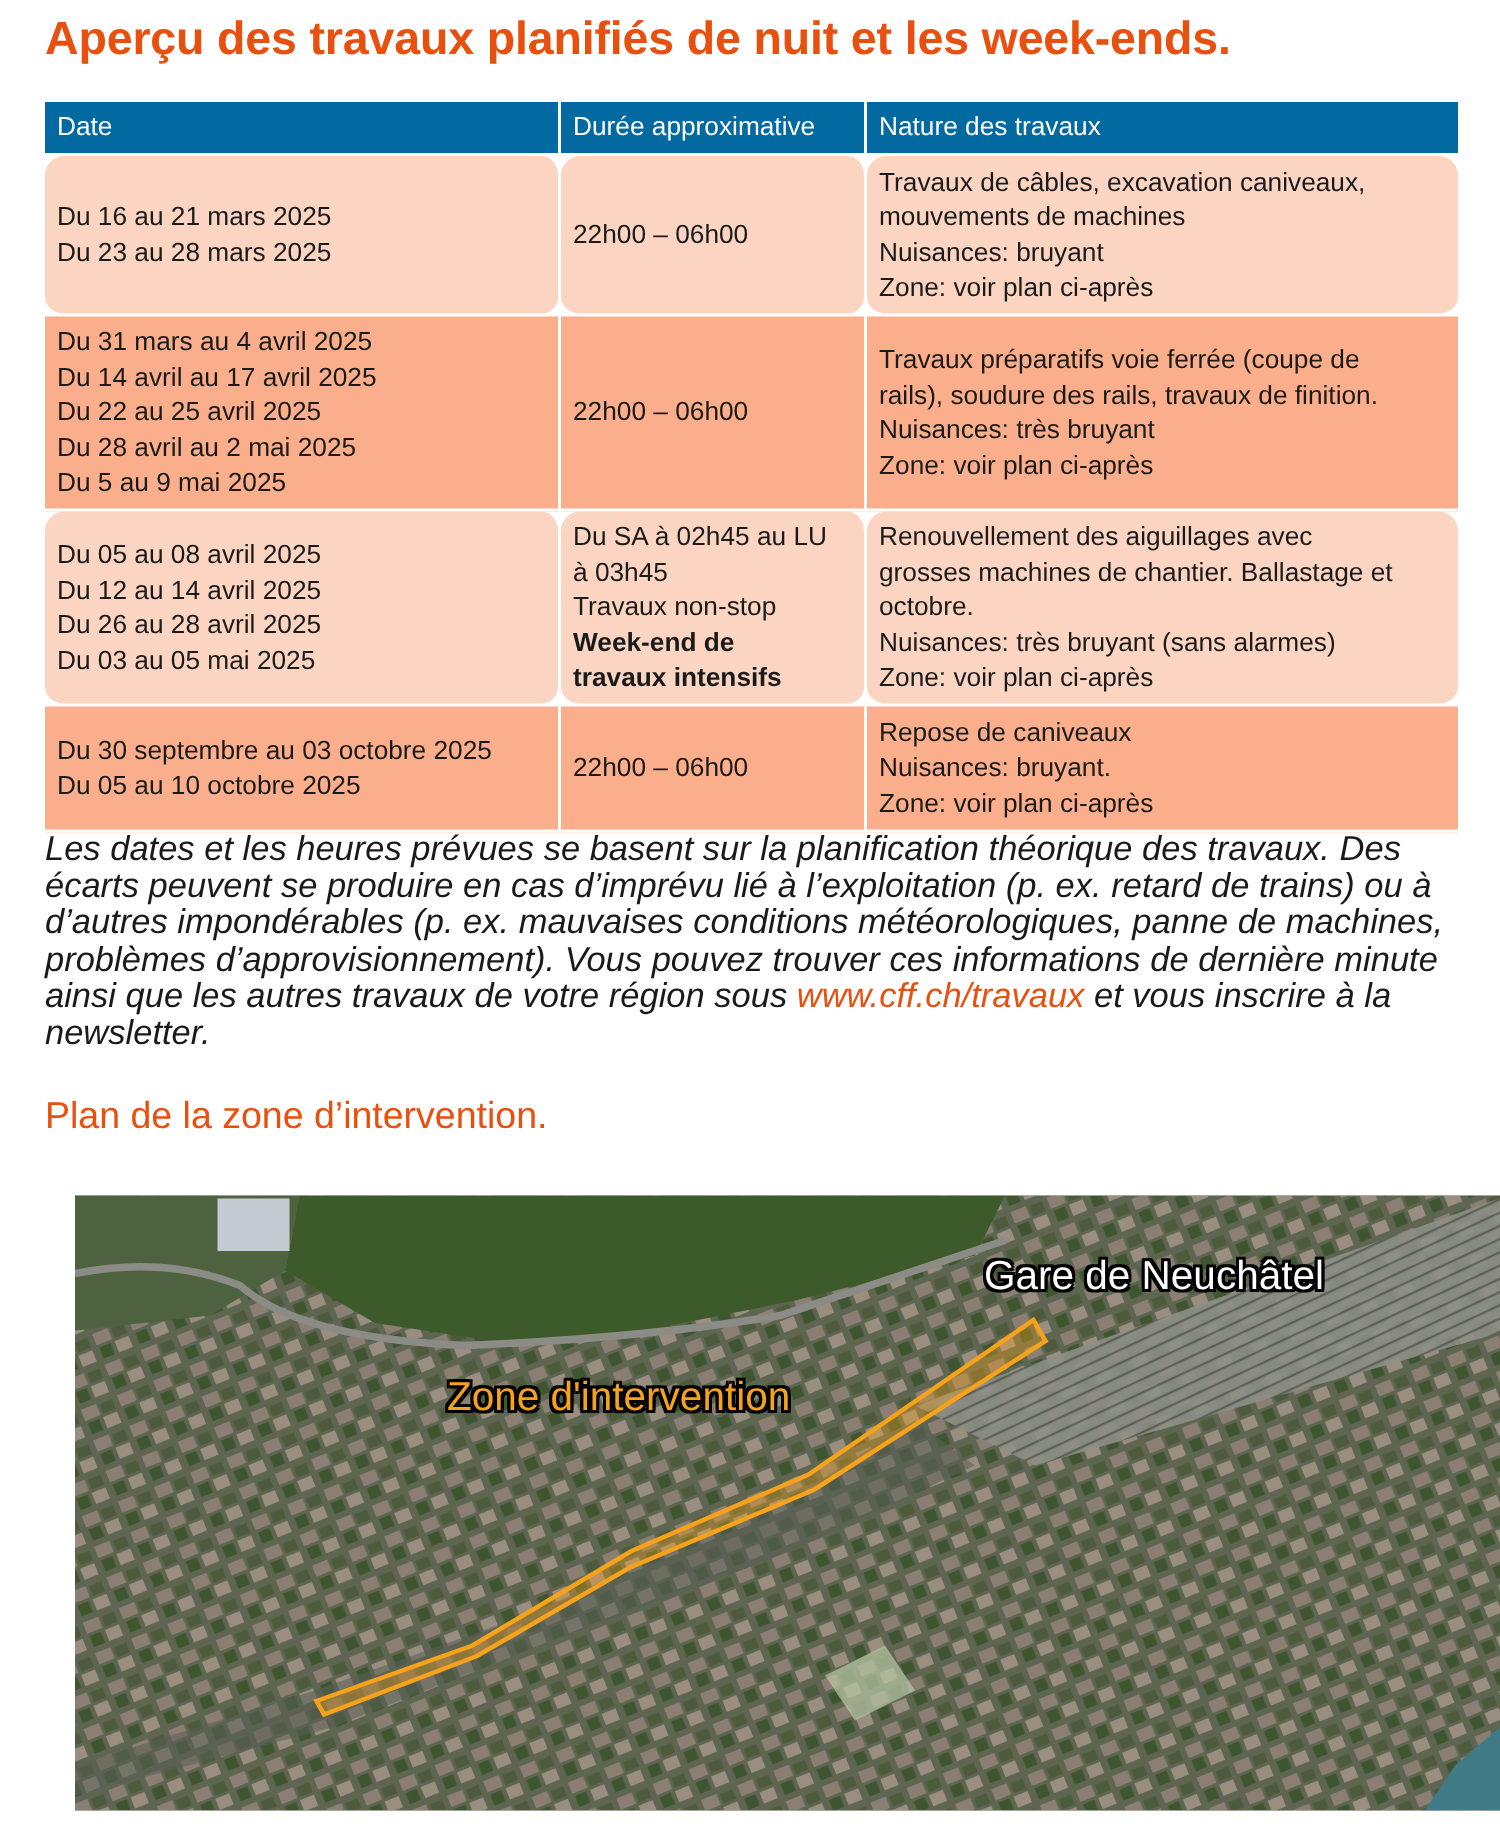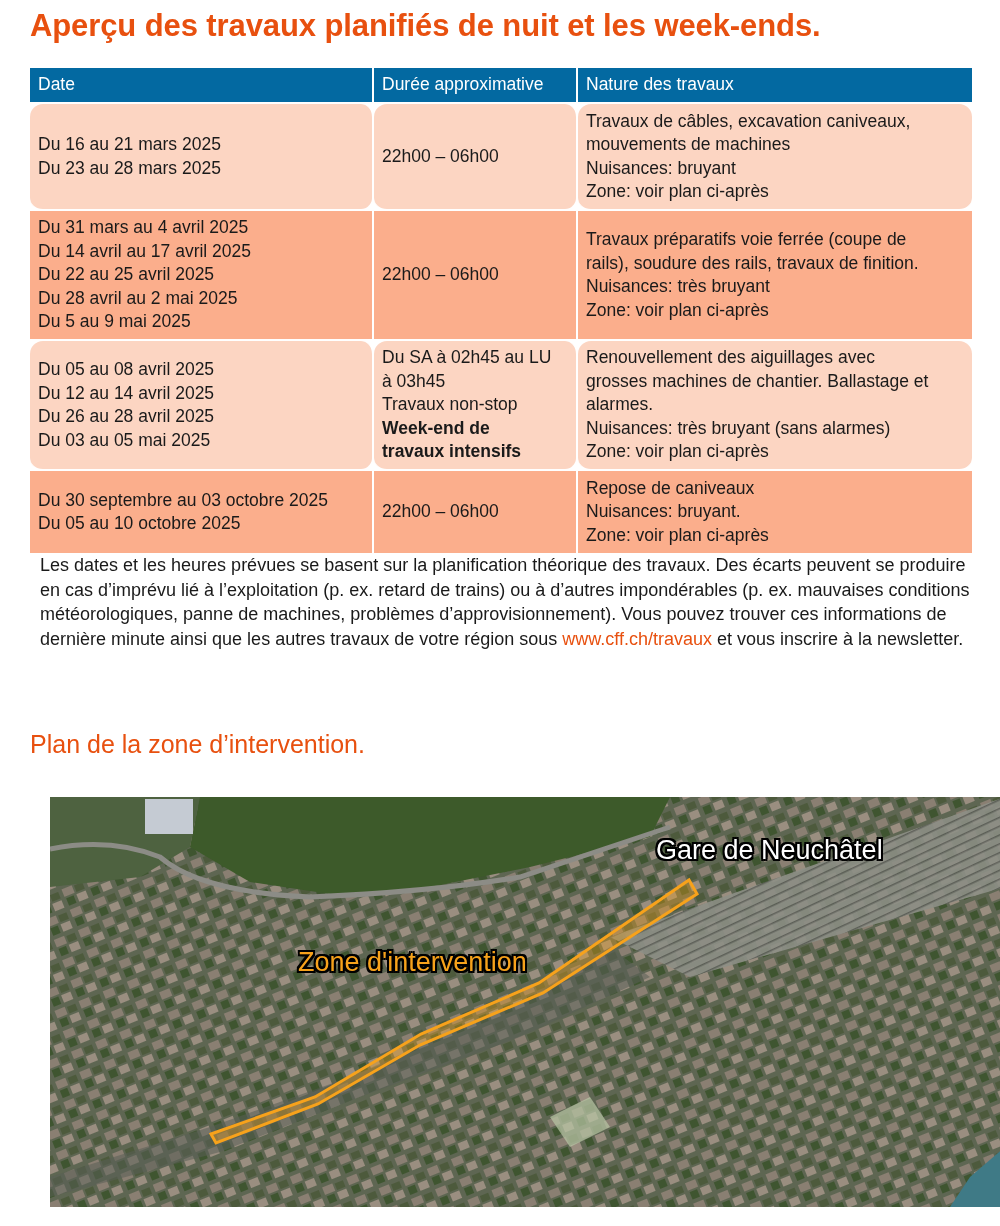--- a/index.html
+++ b/index.html
@@ -34,22 +34,22 @@
   .col-date { width: 326px; }
   .col-dur { width: 186px; }
   .line { display: block; white-space: nowrap; }
   .bold { font-weight: bold; }
   .r1 td { height: 97px; }
   .r2 td { height: 120px; }
   .r3 td { height: 120px; }
   .r4 td { height: 74px; }
 
   .note {
-    position: absolute; left: 40px; top: 553px; width: 950px;
-    font-size: 18px; line-height: 24.5px; color: #1a1a1a; margin: 0;
+    position: absolute; left: 30px; top: 553px; width: 950px;
+    font-size: 23px; line-height: 24.5px; color: #1a1a1a; margin: 0; font-style: italic;
   }
   .note a { color: #e8500f; text-decoration: none; }
 
   .h2 {
     position: absolute; left: 30px; top: 730px;
     font-size: 25px; color: #e8500f; font-weight: normal; margin: 0;
   }
   .map {
     position: absolute; left: 30px; top: 797px; width: 955px; height: 410px;
     overflow: hidden; background: #5b6150; margin-left: 20px;
@@ -58,21 +58,21 @@
   .map-label {
     position: absolute; font-weight: normal; white-space: nowrap;
     font-family: "Liberation Sans", "DejaVu Sans", sans-serif;
   }
   .lbl-station {
     left: 606px; top: 38px; font-size: 27px; color: #ffffff;
     text-shadow: -2px -2px 0 #000, 2px -2px 0 #000, -2px 2px 0 #000, 2px 2px 0 #000,
                  0 2px 0 #000, 0 -2px 0 #000, 2px 0 0 #000, -2px 0 0 #000;
   }
   .lbl-zone {
-    left: 248px; top: 150px; font-size: 27px; color: #f7a21b;
+    left: 248px; top: 119px; font-size: 27px; color: #f7a21b;
     text-shadow: -2px -2px 0 #000, 2px -2px 0 #000, -2px 2px 0 #000, 2px 2px 0 #000,
                  0 2px 0 #000, 0 -2px 0 #000, 2px 0 0 #000, -2px 0 0 #000;
   }
 </style>
 </head>
 <body>
 
 <h1 class="h1">Aperçu des travaux planifiés de nuit et les week-ends.</h1>
 
 <table class="works">
@@ -127,21 +127,21 @@
         <td class="col-dur">
           <span class="line">Du SA à 02h45 au LU</span>
           <span class="line">à 03h45</span>
           <span class="line">Travaux non-stop</span>
           <span class="line bold">Week-end de</span>
           <span class="line bold">travaux intensifs</span>
         </td>
         <td>
           <span class="line">Renouvellement des aiguillages avec</span>
           <span class="line">grosses machines de chantier. Ballastage et</span>
-          <span class="line">alarmes.</span>
+          <span class="line">octobre.</span>
           <span class="line">Nuisances: très bruyant (sans alarmes)</span>
           <span class="line">Zone: voir plan ci-après</span>
         </td>
       </tr>
       <tr class="dark r4">
         <td class="col-date">
           <span class="line">Du 30 septembre au 03 octobre 2025</span>
           <span class="line">Du 05 au 10 octobre 2025</span>
         </td>
         <td class="col-dur">

